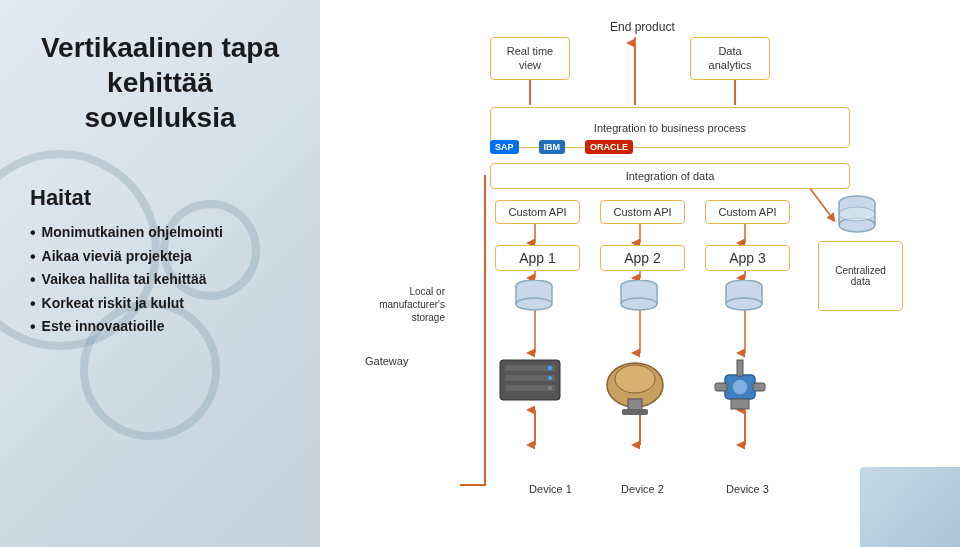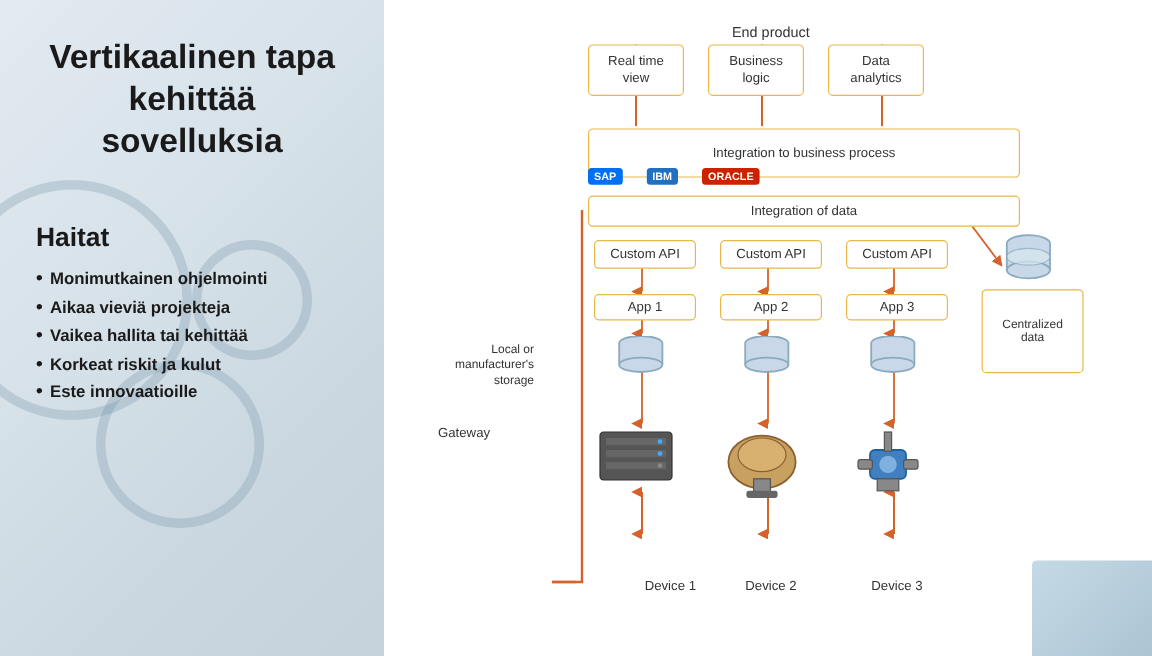--- a/index.html
+++ b/index.html
@@ -120,21 +120,21 @@
       text-align: center;
       background: #fff;
       color: #333;
       margin-left: 8px;
     }
 
     .app-box {
       border: 1.5px solid #e8b84b;
       border-radius: 4px;
       padding: 4px 10px;
-      font-size: 11px;
+      font-size: 14px;
       text-align: center;
       min-width: 85px;
       background: #fff;
       color: #333;
     }
 
     
     .full-diagram {
       position: relative;
       width: 620px;
@@ -290,25 +290,25 @@
     .pos-gw3 {
       position: absolute;
       top: 340px;
       left: 385px;
     }
 
     
     .pos-dev1-label {
       position: absolute;
       top: 468px;
-      left: 175px;
+      left: 188px;
       font-size: 11px;
       color: #333;
       width: 85px;
-      text-align: right;
+      text-align: center;
     }
 
     .pos-dev2-label {
       position: absolute;
       top: 468px;
       left: 280px;
       font-size: 11px;
       color: #333;
       width: 85px;
       text-align: center;
@@ -465,23 +465,20 @@
         <path d="M 165,160 L 165,470 L 140,470" stroke="#d4622a" stroke-width="2" fill="none"></path>
         <line x1="140" y1="470" x2="160" y2="470" stroke="#d4622a" stroke-width="2"></line>
       </svg>
 
       <div class="pos-end-product">End product</div>
 
       <div class="pos-realtime-box">
         <div class="top-box-border">Real time view</div>
       </div>
 
-      <div class="pos-business-box">
-        <div class="top-box-border">Business logic</div>
-      </div>
 
       <div class="pos-data-analytics-box">
         <div class="top-box-border">Data analytics</div>
       </div>
 
       <div class="pos-integration-business">
         <div class="integration-banner">Integration to business process</div>
       </div>
 
       <div class="pos-logos" style="display:flex;gap:20px;align-items:center;">

